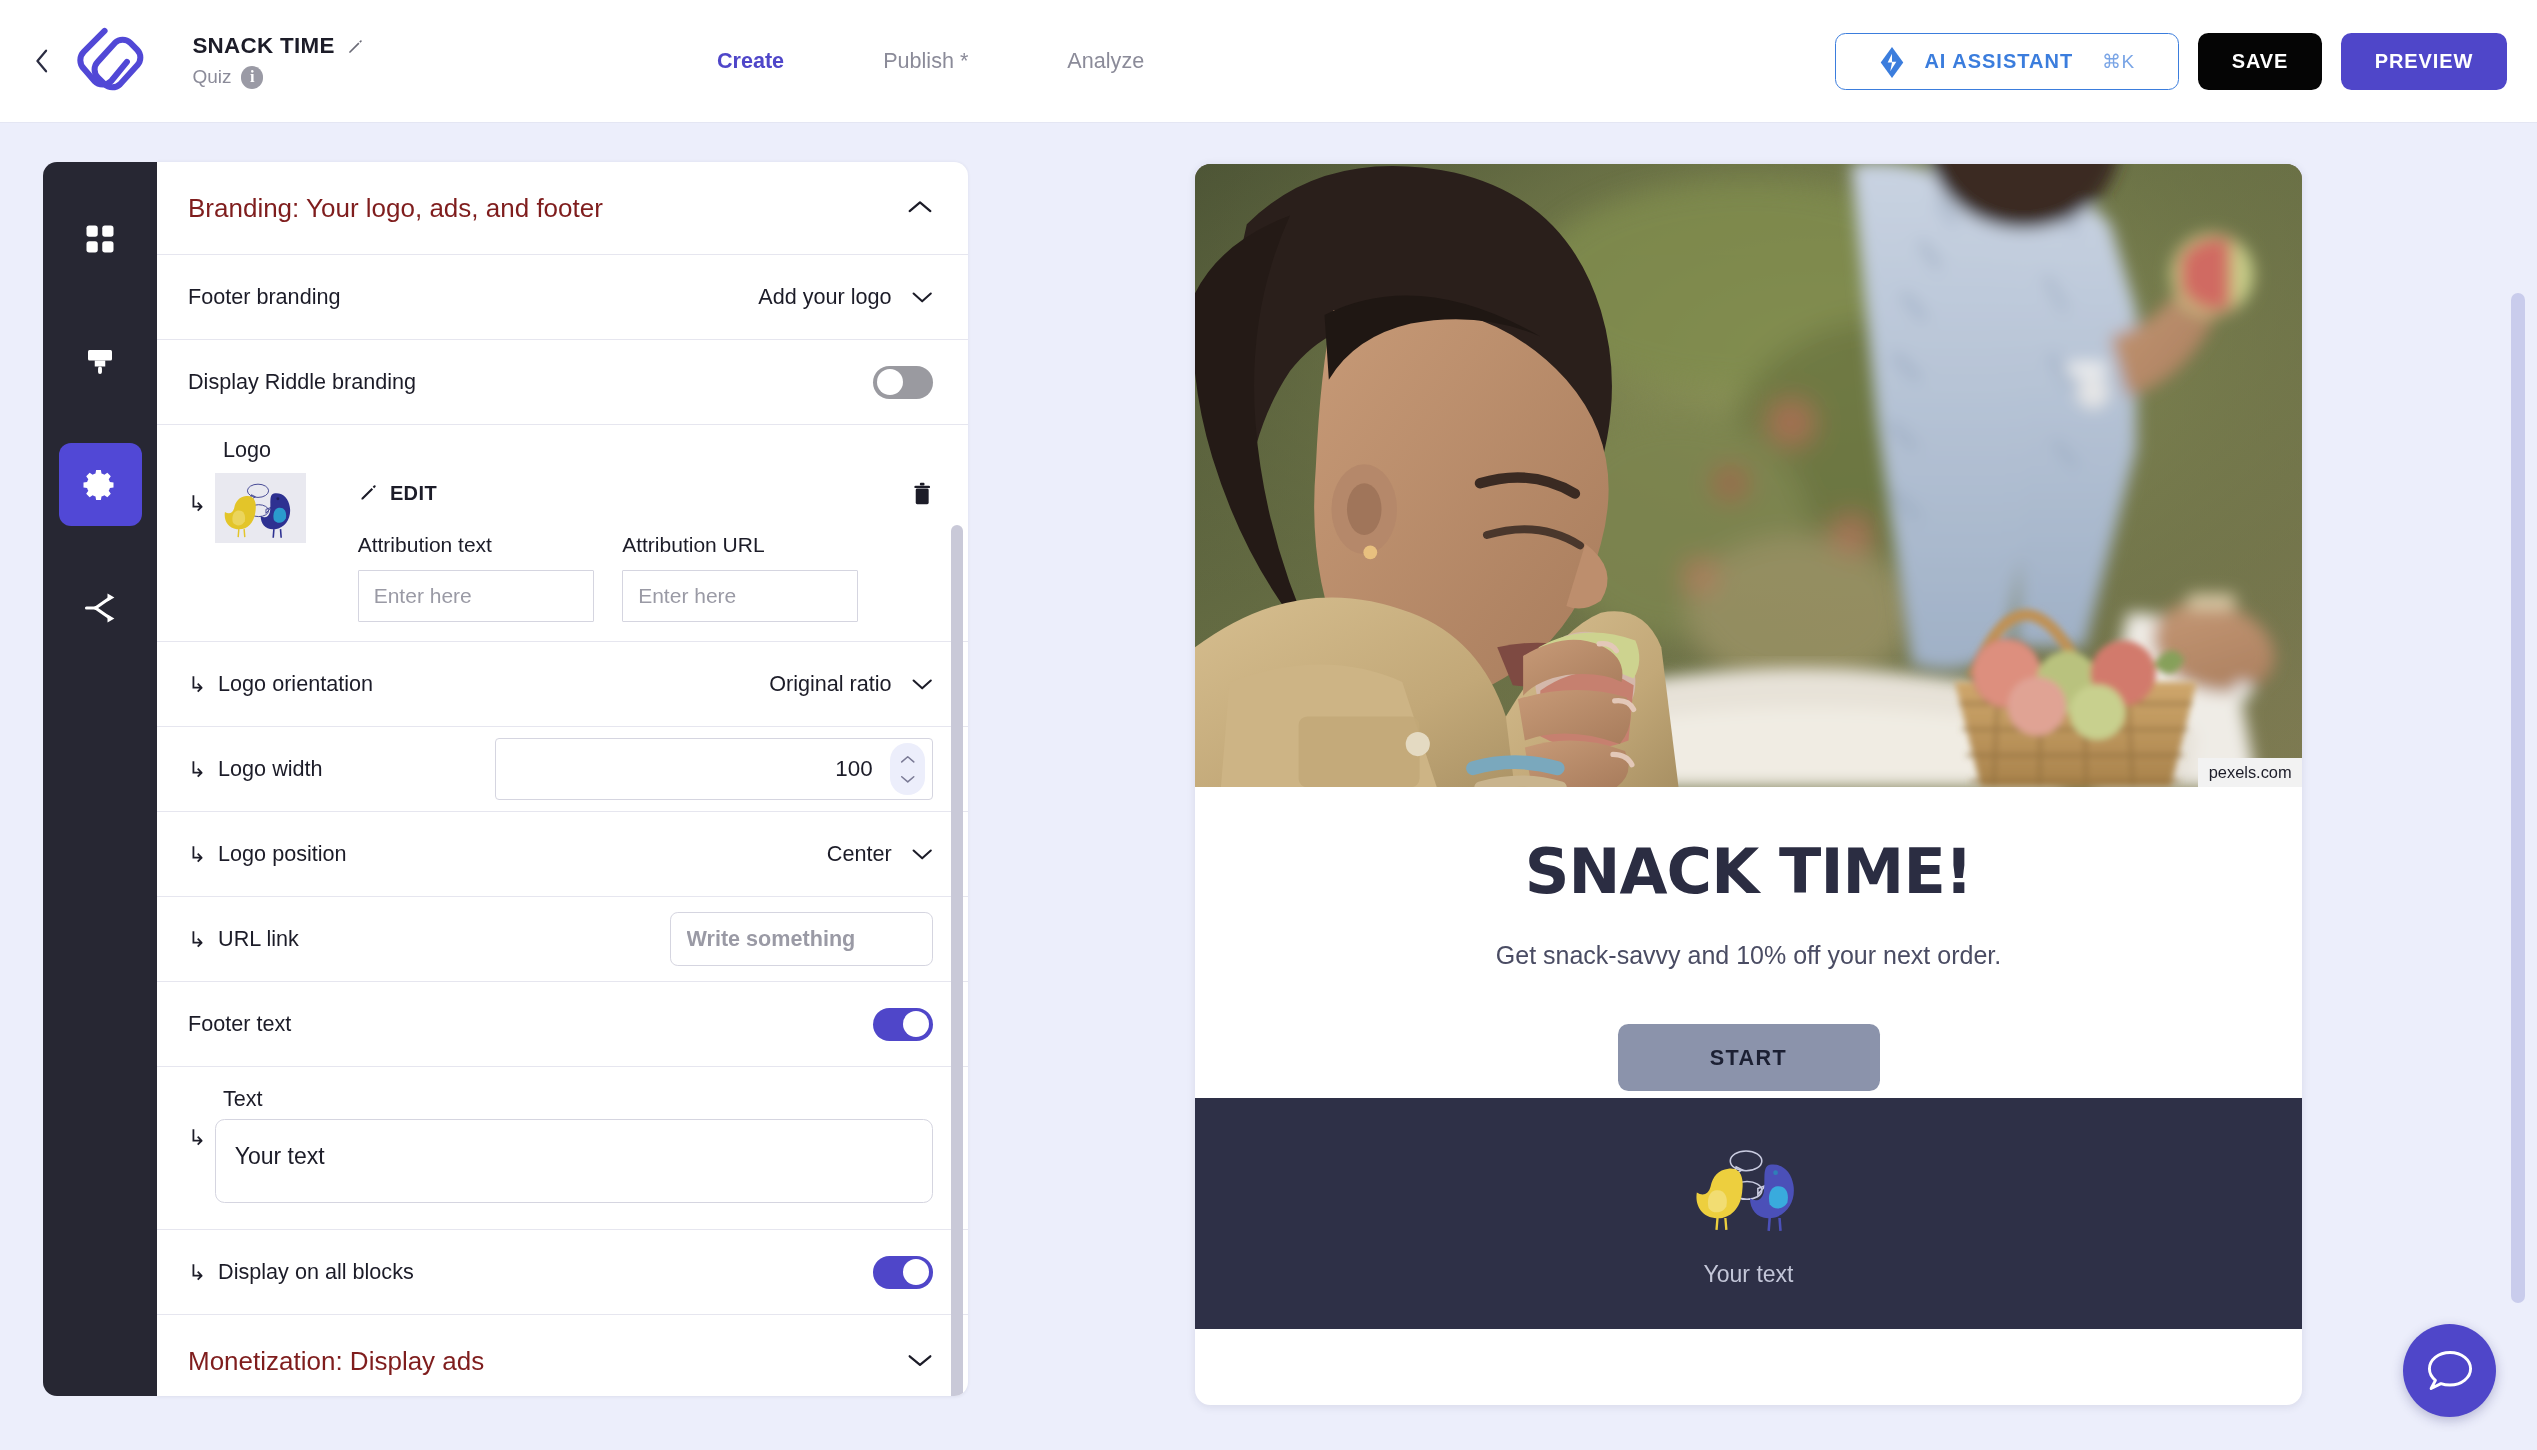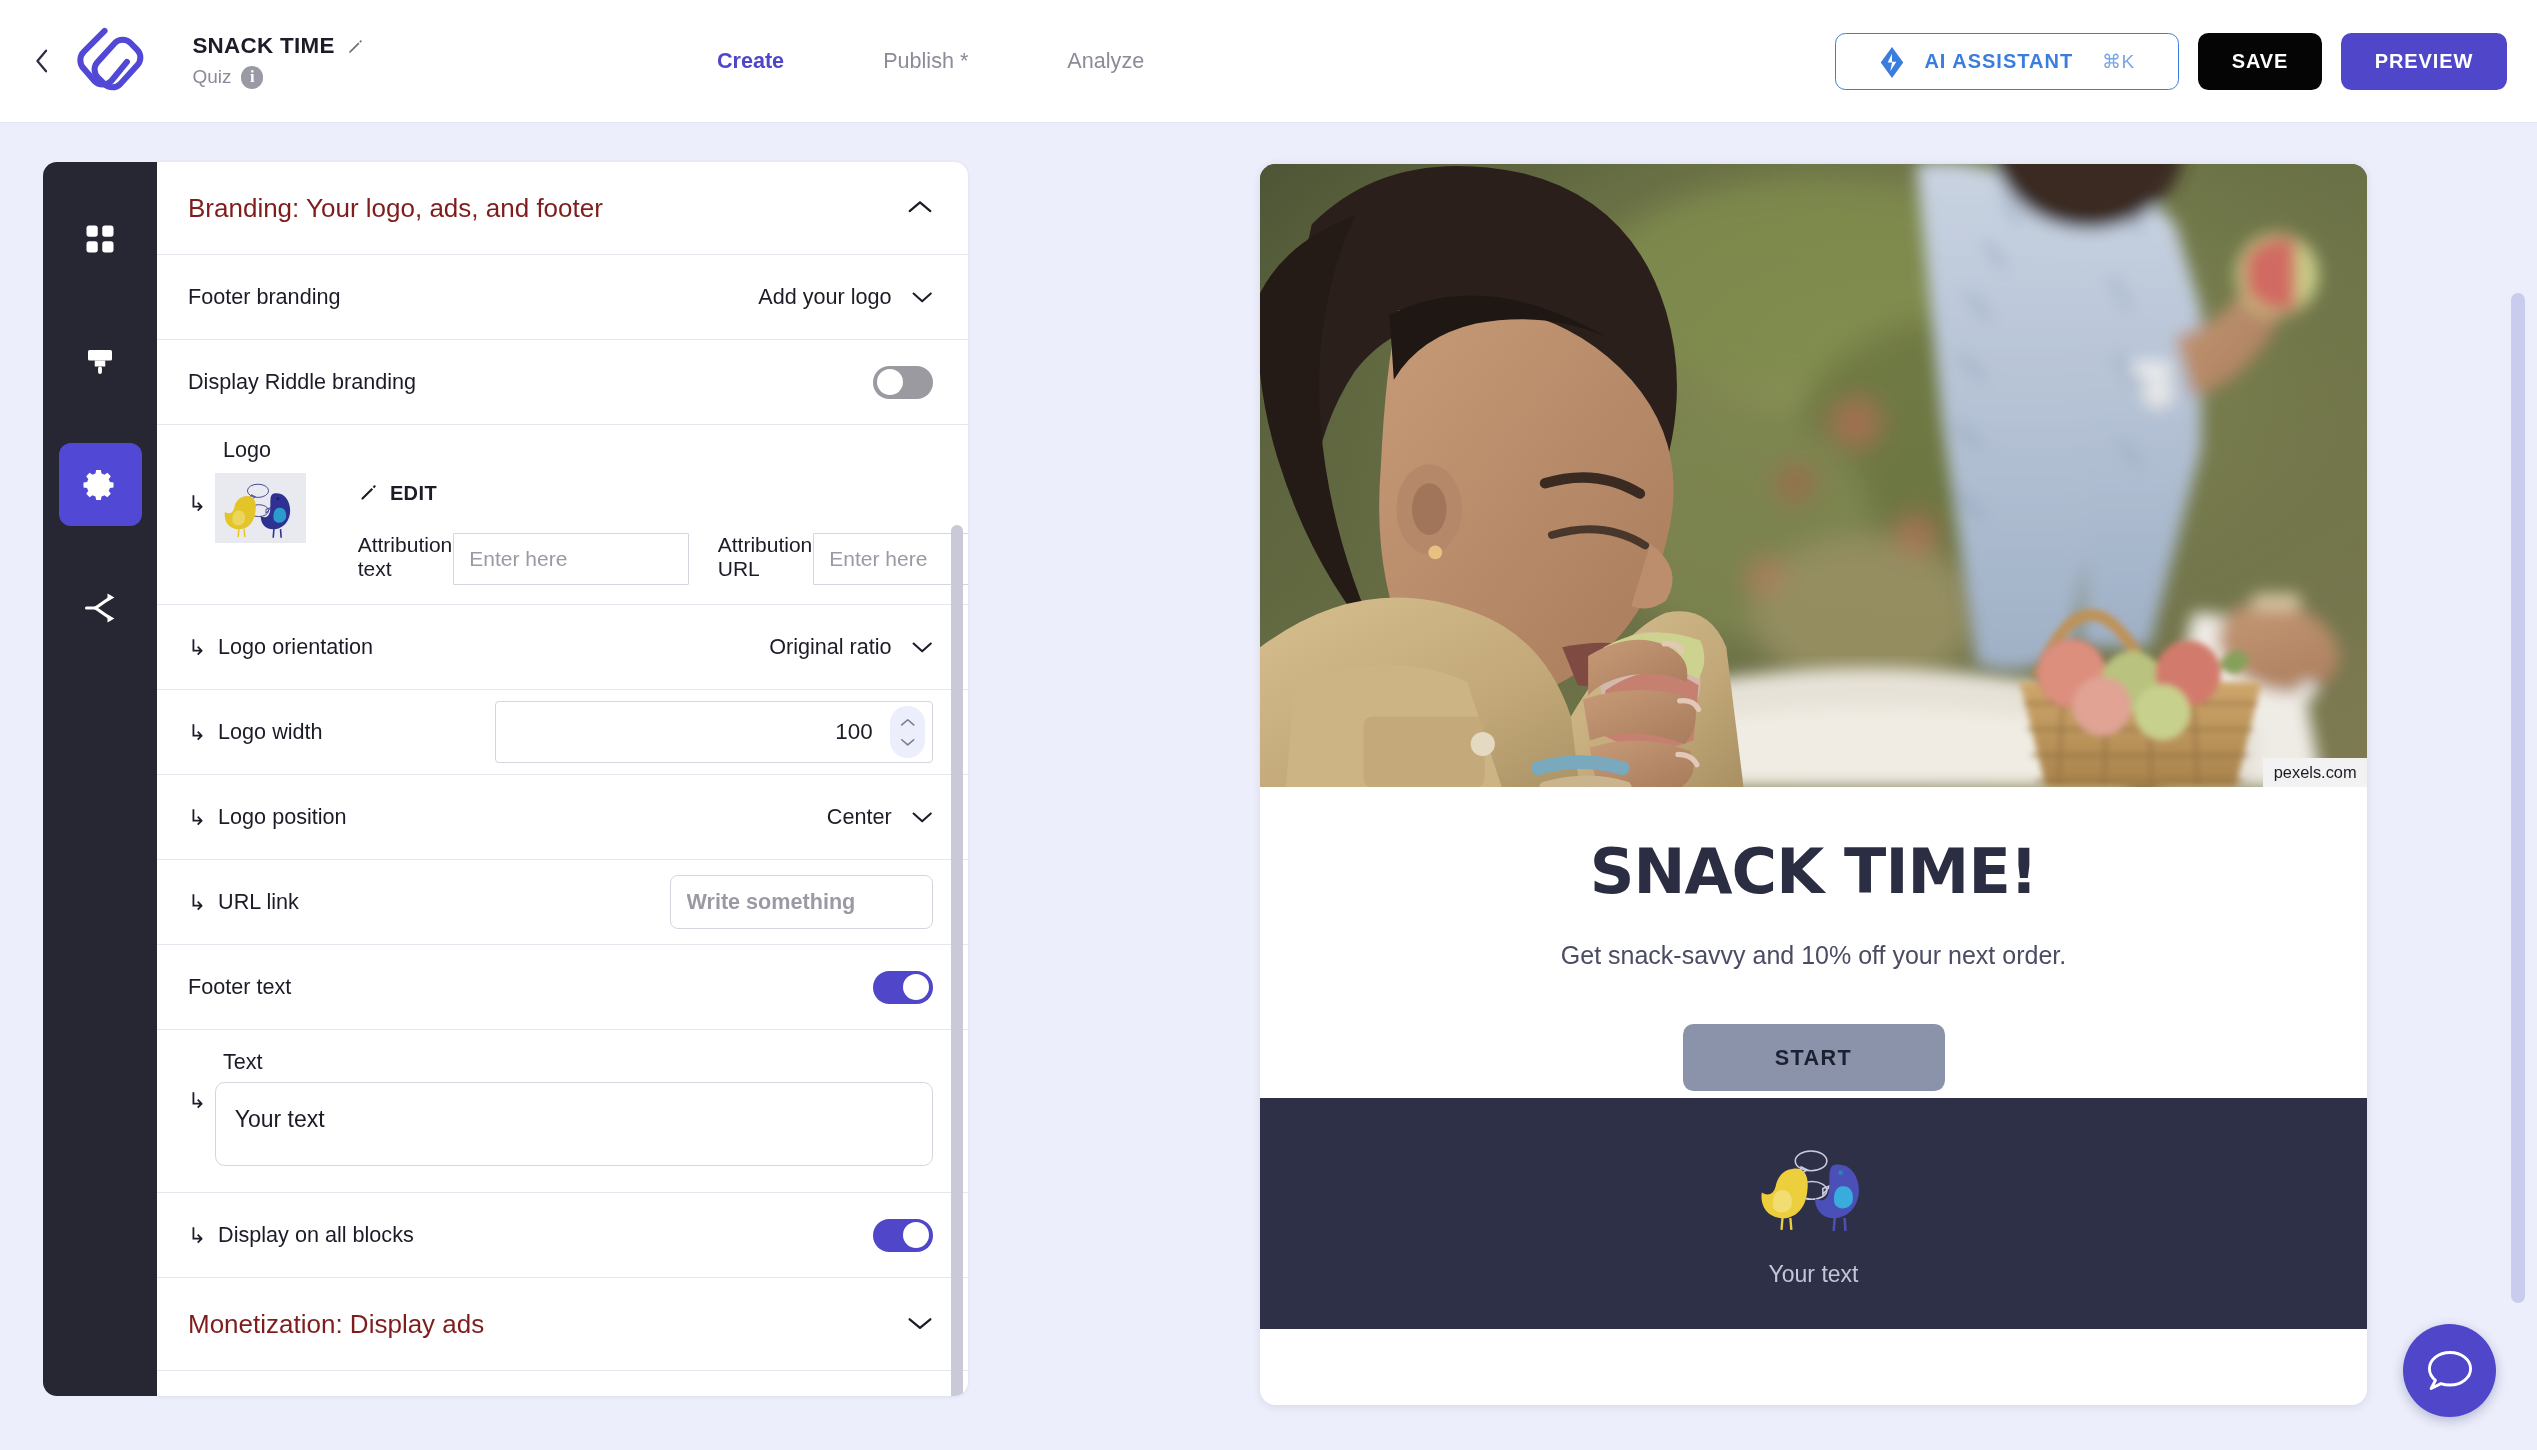--- a/index.html
+++ b/index.html
@@ -160,21 +160,21 @@
   .logo-thumb {
     width: 91px; height: 70px; background: #e9e9f0; flex: none;
     display: flex; align-items: center; justify-content: center;
   }
   .logo-right { flex: 1; margin-left: 52px; }
   .edit-row { display: flex; align-items: center; justify-content: space-between; height: 41px; }
   .edit-btn { display: flex; align-items: center; gap: 11.2px; cursor: pointer; }
   .edit-label { font-size: 20px; font-weight: bold; color: #1c1c28; letter-spacing: 0.4px; }
   .trash-btn { cursor: pointer; display:flex; }
   .attr-fields { display: flex; gap: 28.5px; margin-top: 19px; }
-  .attr-group { display: flex; flex-direction: row; gap: 1px; }
+  .attr-group { display: flex; flex-direction: column; gap: 13px; }
   .attr-label { font-size: 21px; color: #1c1c28; }
   .text-input {
     width: 236px; height: 52px; border: 0.9px solid #d5d5e0;
     border-radius: 1px; background: #ffffff;
     padding: 0 15px; font-size: 21px; color: #000000;
     font-family: "Liberation Sans", sans-serif;
   }
   .text-input::placeholder { color: #9a9aa5; }
 
   .num-input-wrap {
@@ -213,21 +213,21 @@
   }
 
   .panel-scrollbar {
     position: absolute; right: 5.2px; top: 363px;
     width: 12px; height: 880px; border-radius: 6px;
     background: #c9c9d8; cursor: pointer; z-index: 5;
   }
 
   
   .preview {
-    position: absolute; left: 1260px; top: 164px;
+    position: absolute; left: 1195px; top: 164px;
     width: 1107px; height: 1241px;
     background: #ffffff;
     border-radius: 15.5px; overflow: hidden;
     box-shadow: 0 1.7px 8.6px rgba(40,40,80,0.10);
   }
   .hero {
     position: relative; width: 100%; height: 623px;
     overflow: hidden; background: #6b6254;
   }
   .hero svg { position:absolute; inset:0; width: 100%; height: 100%; }

